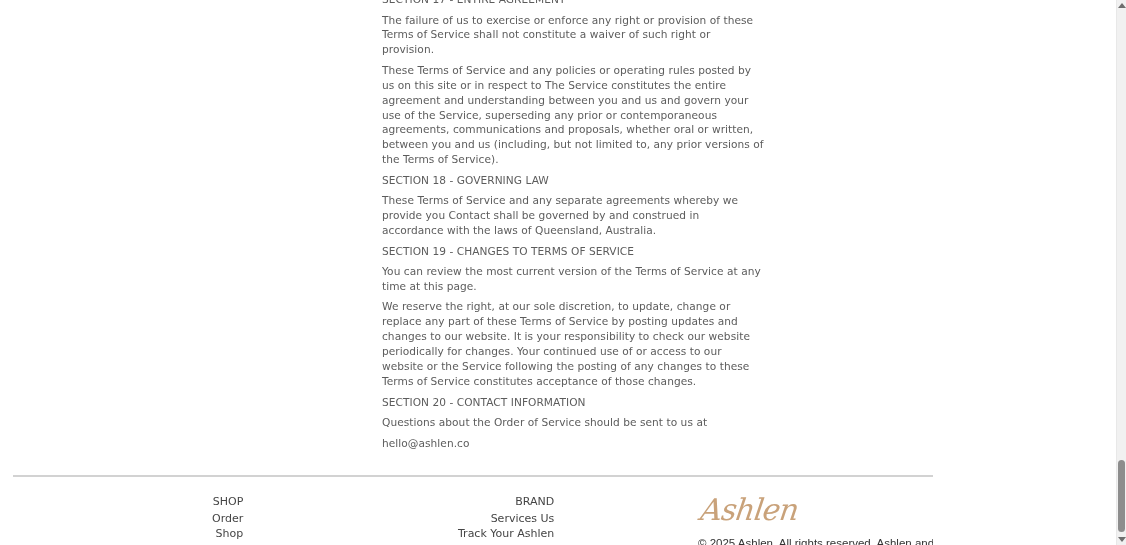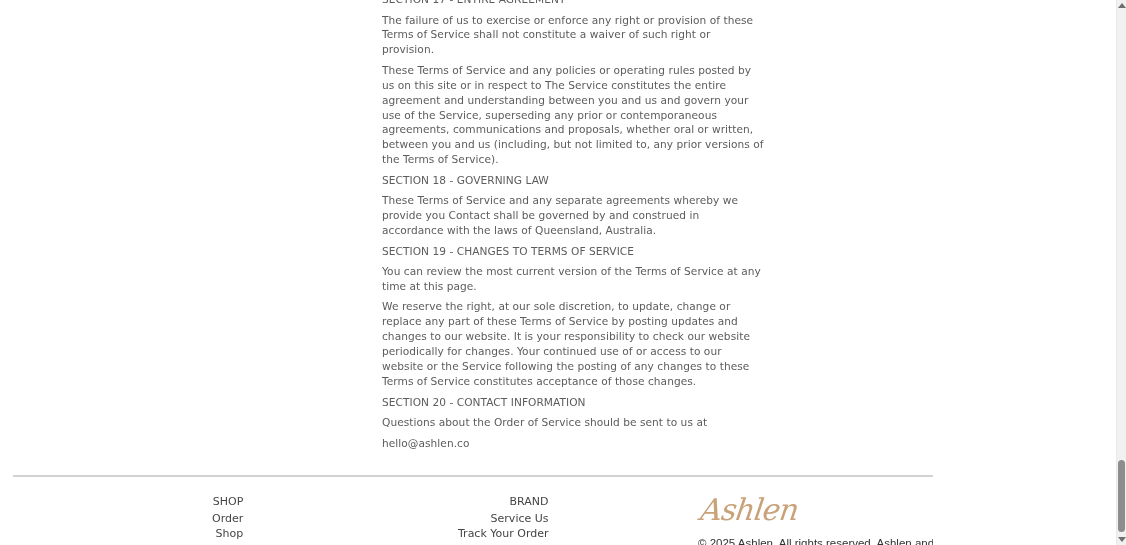--- a/index.html
+++ b/index.html
@@ -73,22 +73,22 @@
   <div class="footer-line"></div>
 
   <div class="footer-col col-shop">
     <div class="col-title">SHOP</div>
     <a class="link">Order</a>
     <a class="link">Shop</a>
   </div>
 
   <div class="footer-col col-brand">
     <div class="col-title">BRAND</div>
-    <a class="link">Service Us</a>
-    <a class="link">Track Your Order</a>
+    <a class="link">Services Us</a>
+    <a class="link">Track Your Ashlen</a>
   </div>
 
   <div class="logo">Ashlen</div>
   <div class="copyright">© 2025 Ashlen. All rights reserved. Ashlen and</div>
 </div>
 
 <div class="scrollbar">
   <div class="scroll-up"></div>
   <div class="scroll-thumb"></div>
   <div class="scroll-down"></div>

